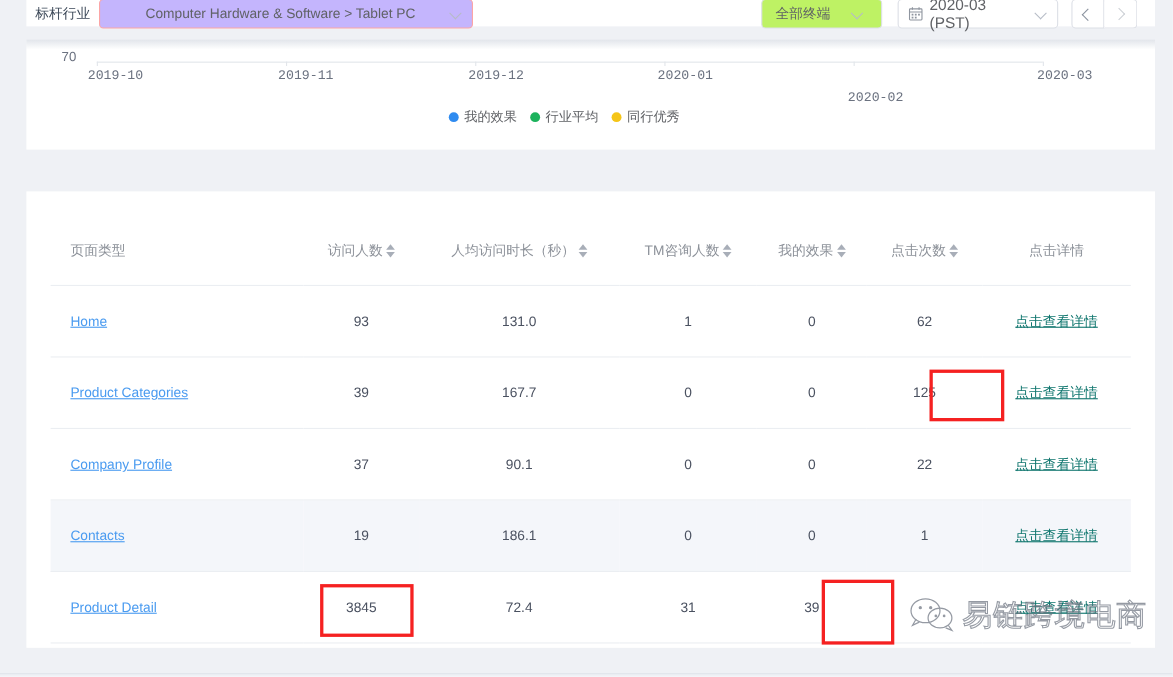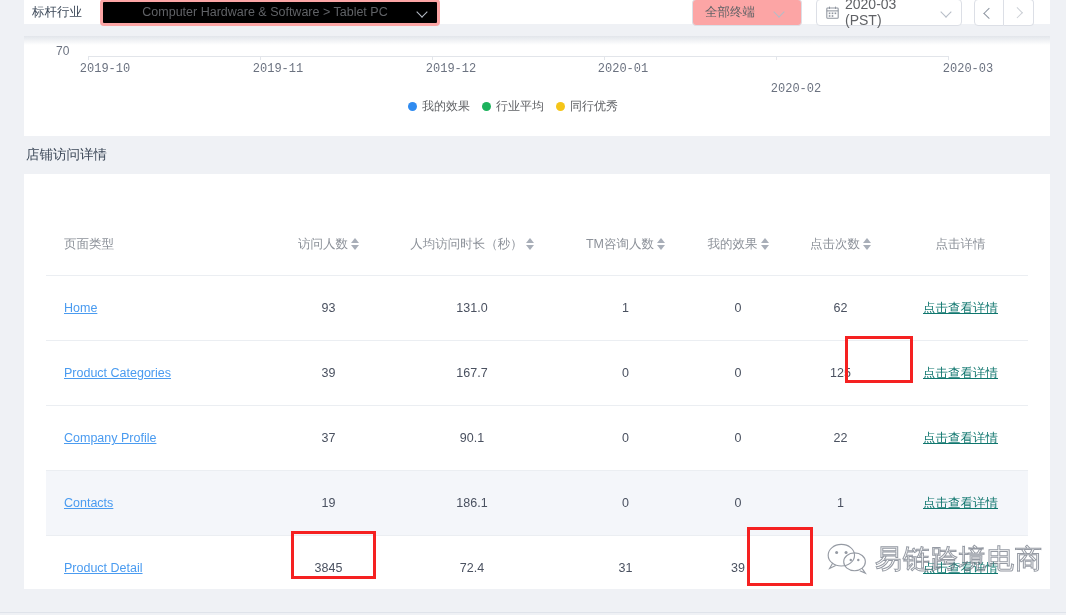--- a/index.html
+++ b/index.html
@@ -15,41 +15,41 @@
   .topbar {
     position: absolute; left: 24px; top: 0; width: 1026px; height: 24px;
     background: #ffffff;
     display: flex; align-items: center;
     z-index: 40;
   }
   .topbar-label {
     font-size: 12.5px; color: #3c4858; margin-left: 8px; white-space: nowrap;
   }
   .industry-select {
-    margin-left: 18px; width: 340px; height: 27px;
-    border: 3px solid #fca5a5; border-radius: 4px; background: #000000;
+    margin-left: 8px; width: 340px; height: 27px;
+    border: 1px solid #fca5a5; border-radius: 4px; background: #c4b5fd;
     display: flex; align-items: center; justify-content: space-between;
     padding: 0 8px 0 10px;
   }
   .industry-select .txt {
     font-size: 12.5px; color: #606266; width: 100%; text-align: center;
     white-space: nowrap; overflow: hidden; text-overflow: ellipsis;
   }
   .caret { width: 12px; height: 12px; flex: none; position: relative; }
   .caret::before {
     content: ""; position: absolute; left: 1px; top: 2px;
     width: 7px; height: 7px;
     border-right: 1.4px solid #b6bcc6; border-bottom: 1.4px solid #b6bcc6;
     transform: rotate(45deg);
   }
   .spacer { flex: 1; }
 
   .device-select {
     width: 110px; height: 27px; border: 1px solid #dcdfe6; border-radius: 4px;
-    background: #fca5a5; display: flex; align-items: center; padding: 0 15px 0 12px;
+    background: #bef264; display: flex; align-items: center; padding: 0 15px 0 12px;
   }
   .device-select .txt { font-size: 12.5px; color: #606266; flex: 1; }
 
   .date-select {
     margin-left: 14px; width: 146px; height: 27px;
     border: 1px solid #dcdfe6; border-radius: 4px; background: #fff;
     display: flex; align-items: center; padding: 0 8px 0 9px; gap: 6px;
   }
   .date-select .txt { font-size: 14px; color: #606266; flex: 1; }
   .cal-icon { width: 13px; height: 13px; flex: none; }
@@ -110,21 +110,21 @@
     position: absolute; left: 24px; top: 146px; width: 1026px;
     font-size: 13.5px; color: #3c4858; padding-left: 2px;
   }
 
   
   .table-card {
     position: absolute; left: 24px; top: 174px; width: 1026px; height: 415px;
     background: #fff;
   }
   table.detail {
-    position: absolute; left: 22px; top: 38px; width: 982px;
+    position: absolute; left: 22px; top: 22px; width: 982px;
     border-collapse: collapse; table-layout: fixed;
   }
   table.detail th {
     font-weight: normal; font-size: 12.5px; color: #8c9199;
     padding: 24px 0 22px 0; text-align: center;
     border-bottom: 1px solid #ebeef2;
   }
   table.detail th.first { text-align: left; padding-left: 18px; }
   table.detail td {
     font-size: 12.5px; color: #4a5160; text-align: center;
@@ -251,21 +251,20 @@
     <div class="legend-item">
       <span class="legend-dot" style="background:#1cb25c;"></span>
       <span class="legend-txt">行业平均</span>
     </div>
     <div class="legend-item">
       <span class="legend-dot" style="background:#f5c518;"></span>
       <span class="legend-txt">同行优秀</span>
     </div>
   </div>
 
-  <div class="section-title">店铺访问详情</div>
 
   <div class="table-card">
     <table class="detail">
       <colgroup>
         <col style="width:230px">
           <col style="width:105px">
           <col style="width:182px">
         <col style="width:125px">
           <col style="width:100px">
           <col style="width:105px">

